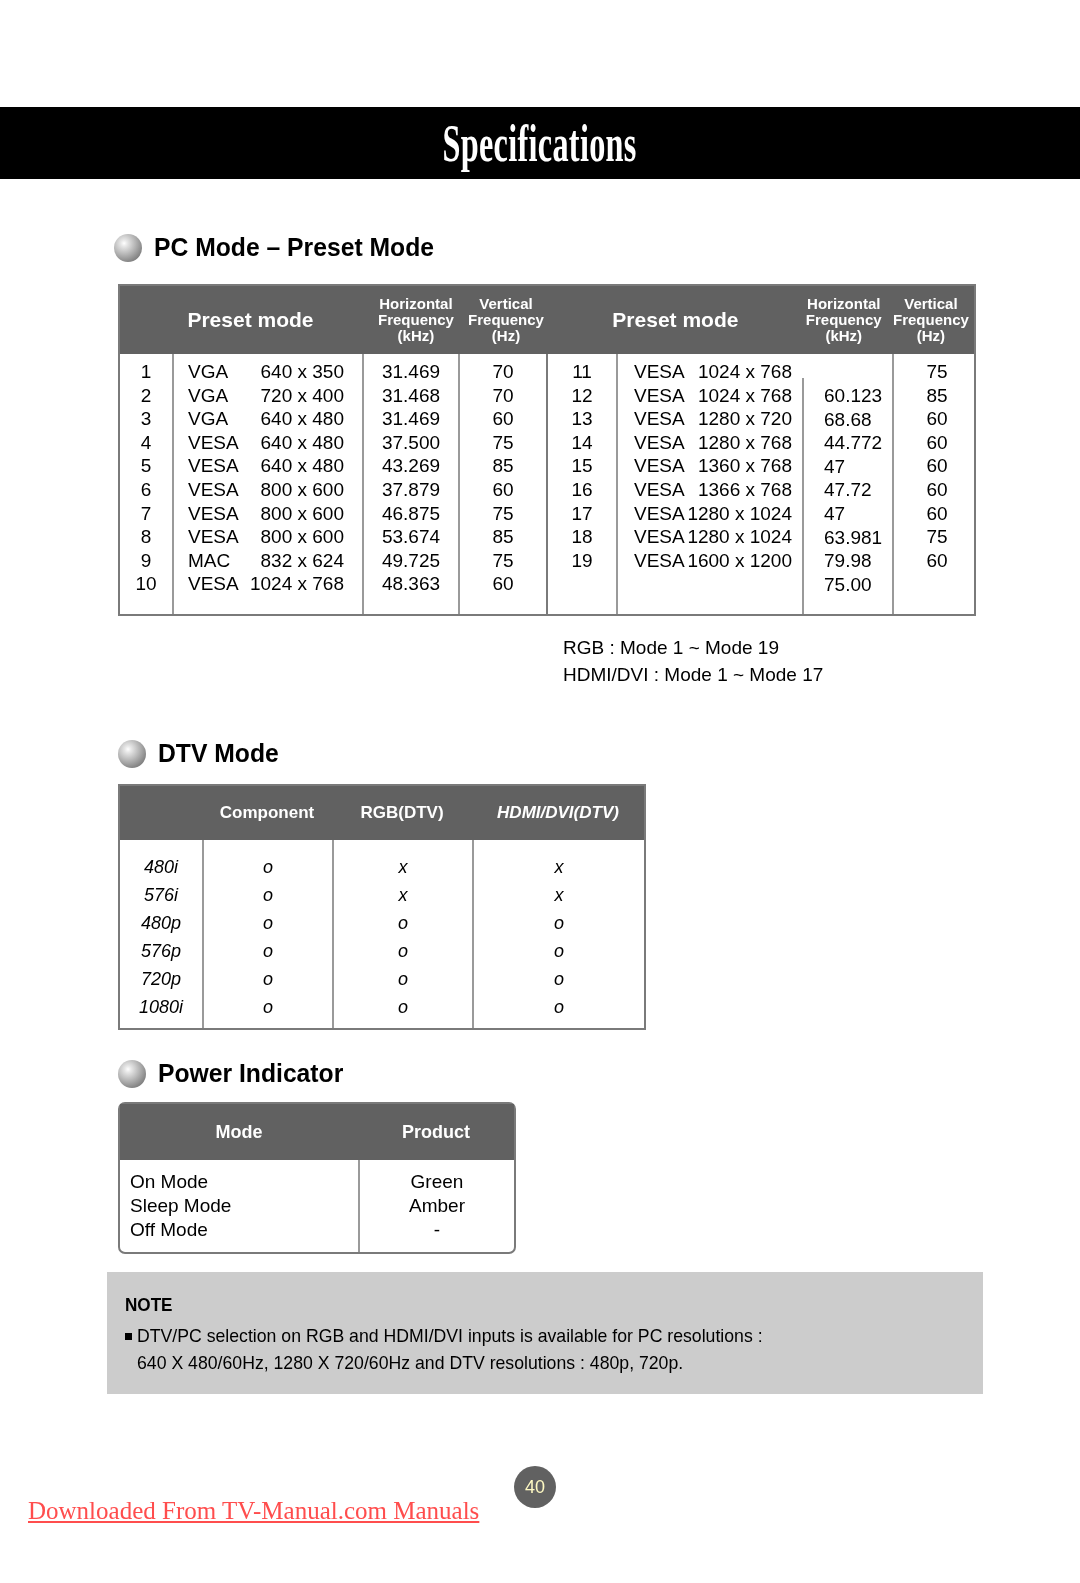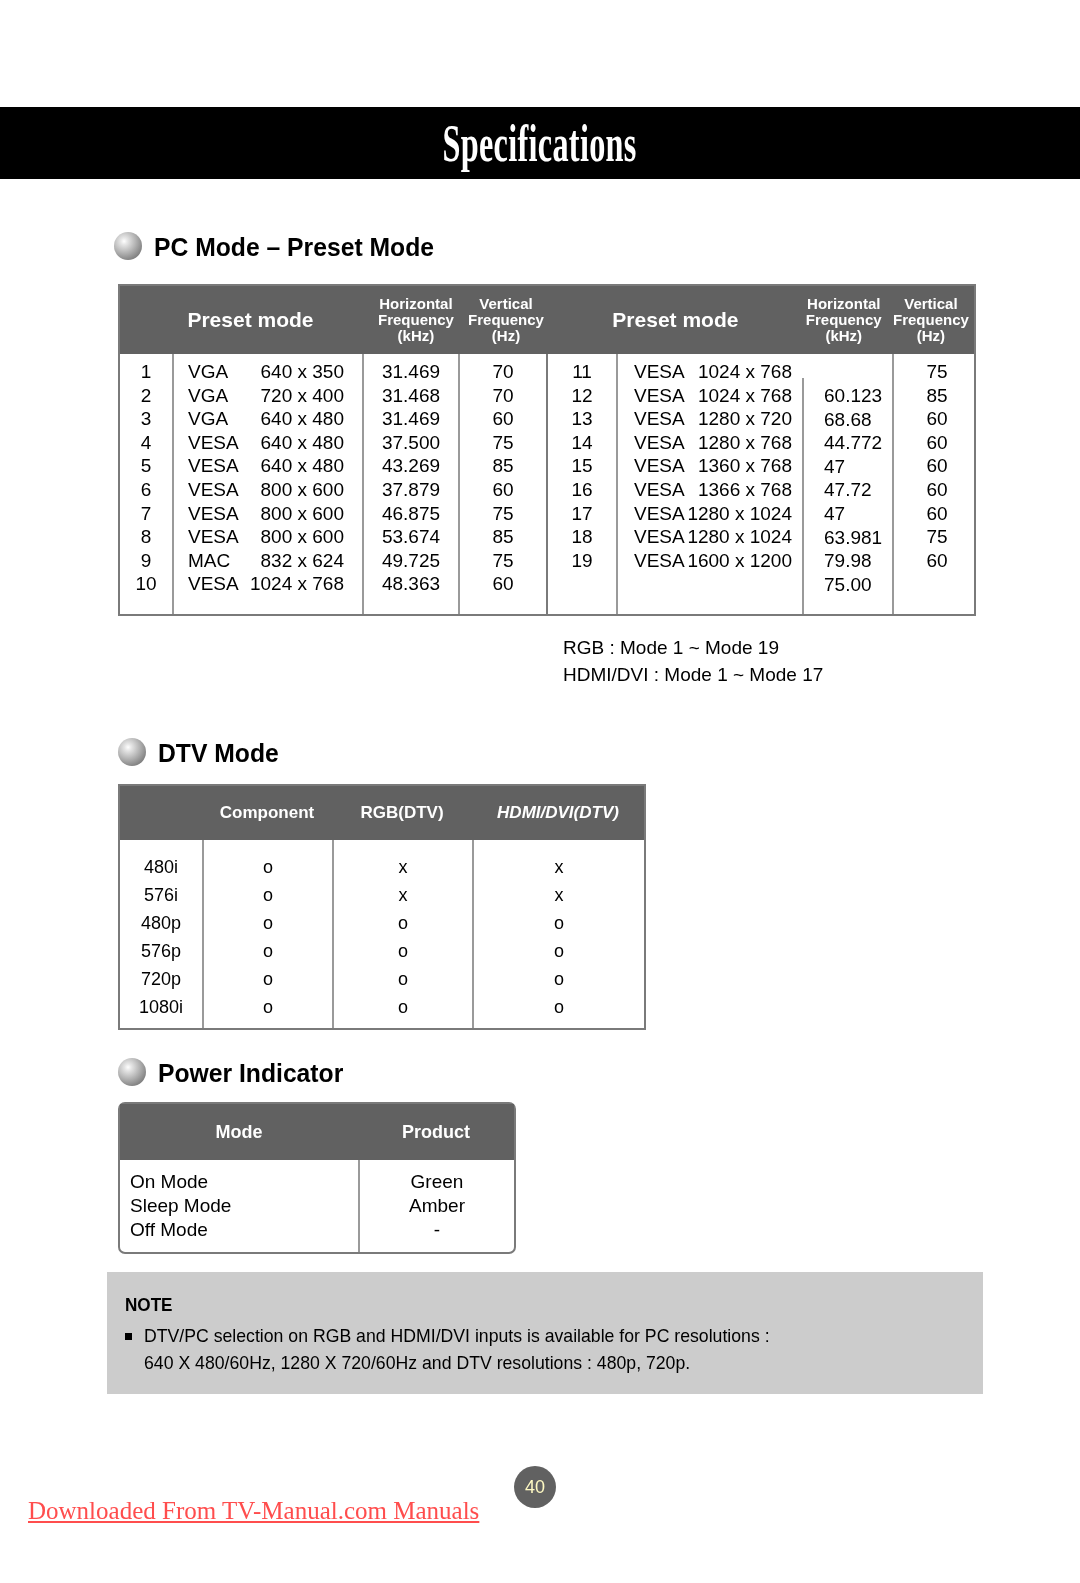--- a/index.html
+++ b/index.html
@@ -36,20 +36,21 @@
     letter-spacing: 0.5px;
     transform: scaleX(0.62);
     transform-origin: center center;
     white-space: nowrap;
   }
 
   
   .section-head {
     position: absolute;
     display: flex;
+    align-items: center;
     gap: 12px;
   }
   .bullet-sphere {
     width: 28px;
     height: 28px;
     border-radius: 50%;
     background: radial-gradient(circle at 36% 33%, #ffffff 0%, #e8e8e8 12%, #b8b8b8 42%, #8a8a8a 70%, #6e6e6e 88%, #8f8f8f 100%);
     flex: 0 0 auto;
   }
   .section-title {
@@ -132,21 +133,21 @@
   }
 
   
   #dtv-table { left: 118px; top: 784px; width: 528px; height: 246px; }
   #dtv-table .thead { height: 54px; }
   #dtv-table .hcell { font-size: 17px; }
   .dtv-h-blank { width: 82px; }
   .dtv-h-comp  { width: 130px; }
   .dtv-h-rgb   { width: 140px; }
   .dtv-h-hdmi  { width: 172px; font-style: italic; }
-  .dtv-body { display: flex; height: calc(100% - 54px); box-sizing: border-box; }
+  .dtv-body { display: flex; height: calc(100% - 54px); box-sizing: border-box; font-style: italic; }
   .dtv-col { box-sizing: border-box; padding-top: 13px; font-size: 18px; line-height: 28px; }
   .dtv-col .cell { height: 28px; }
   .d-label { width: 82px; text-align: center; }
   .d-mark  { width: 130px; text-align: center; }
   .d-mark2 { width: 140px; text-align: center; }
   .d-mark3 { width: 172px; text-align: center; }
 
   
   #pwr-table { left: 118px; top: 1102px; width: 398px; height: 152px; border-radius: 7px; }
   #pwr-table .thead { height: 56px; }
@@ -170,21 +171,21 @@
     box-sizing: border-box;
     padding: 22px 0 0 18px;
   }
   .note-title {
     font-size: 19px;
     font-weight: bold;
     transform: scaleX(0.9);
     transform-origin: left center;
     margin-bottom: 6px;
   }
-  .note-row { display: flex; align-items: flex-start; gap: 12px; }
+  .note-row { display: flex; align-items: flex-start; gap: 5px; }
   .note-bullet {
     width: 7px; height: 7px; background: #000; margin-top: 11px; flex: 0 0 auto;
   }
   .note-text {
     font-size: 19px;
     line-height: 27px;
     transform: scaleX(0.93);
     transform-origin: left center;
     white-space: nowrap;
   }

